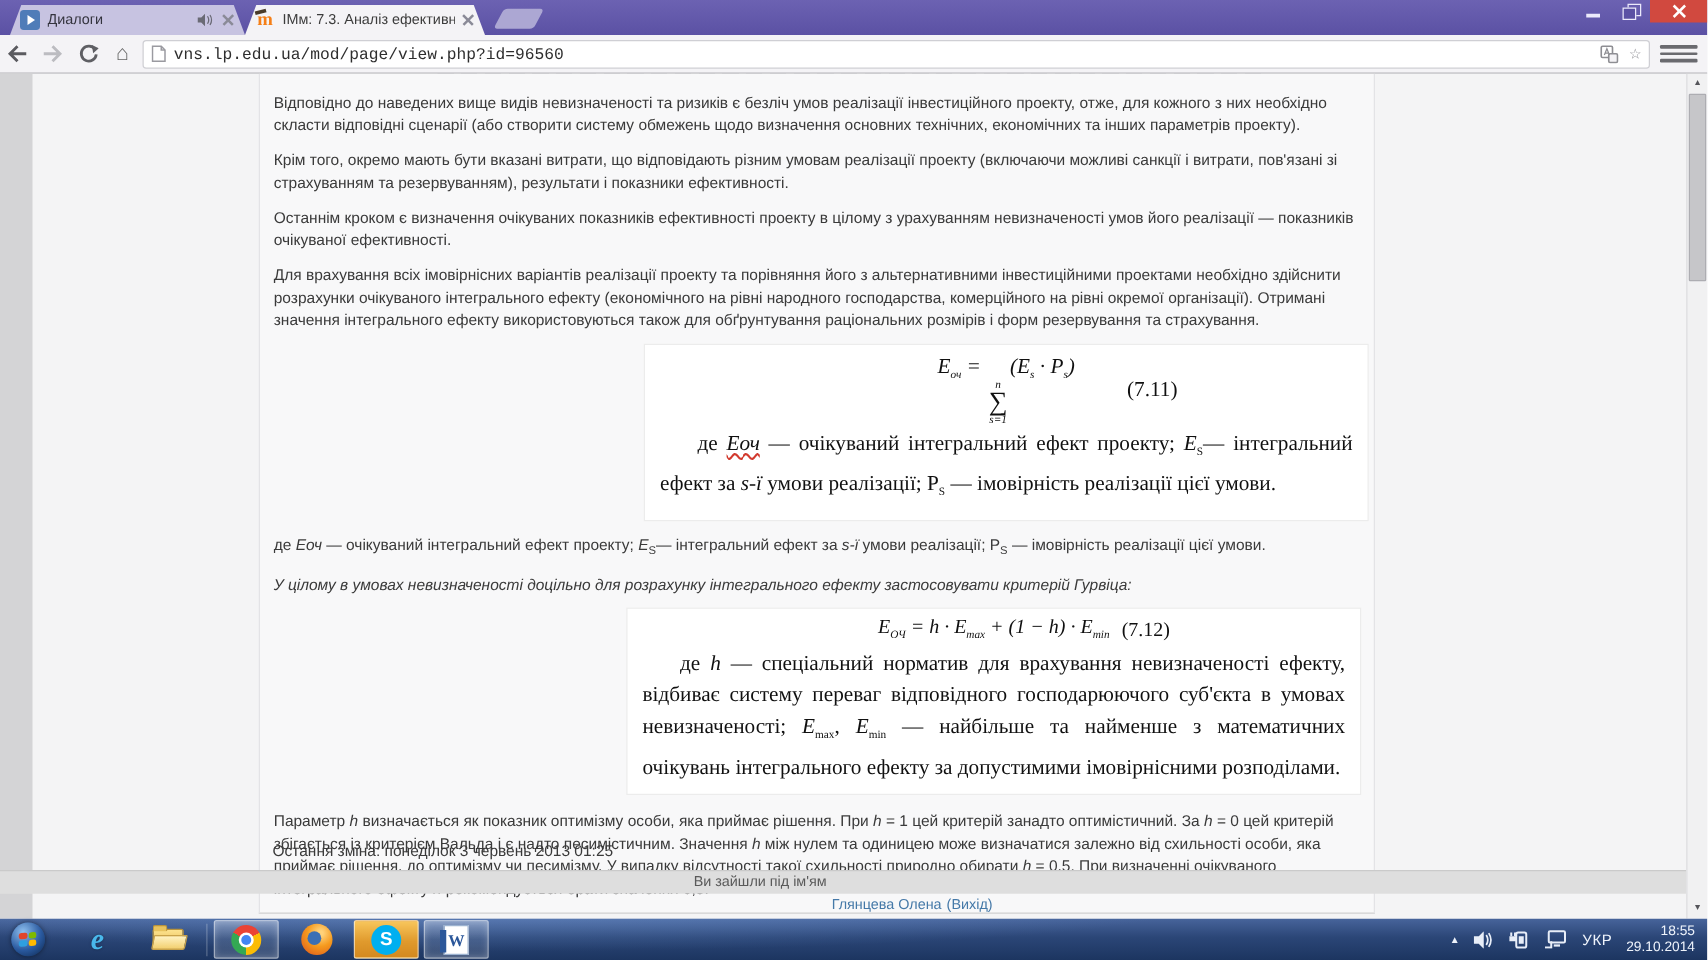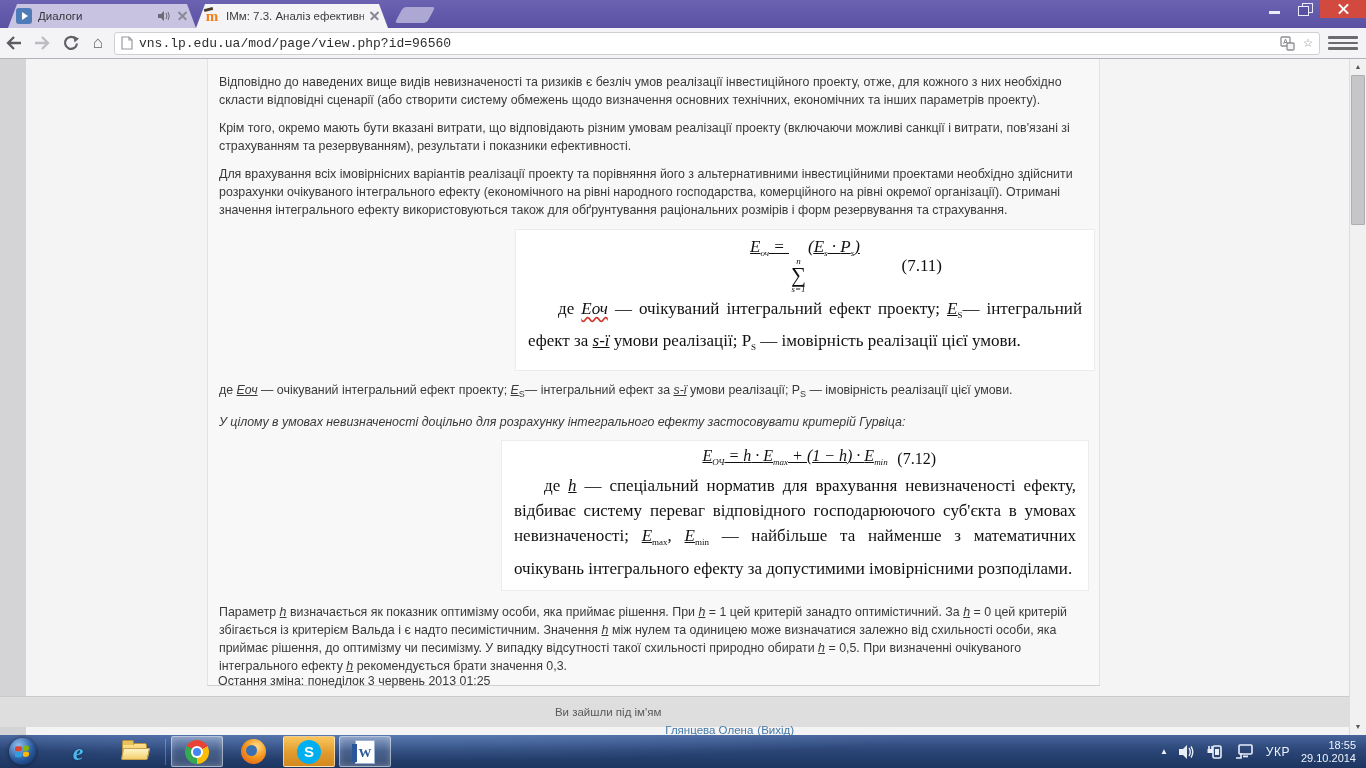--- a/index.html
+++ b/index.html
@@ -57,38 +57,38 @@
   .viewport { position:absolute; top:59px; left:0; right:0; bottom:33px; background:#f4f4f5; overflow:hidden; }
   .left-strip { position:absolute; left:0; top:0; bottom:0; width:26px; background:#d4d4d6; }
   .clipped-line { position:absolute; left:350px; top:0; width:660px; height:3px;
     background:repeating-linear-gradient(90deg,#75757b 0 13px,transparent 13px 19px); }
   .content { position:absolute; left:207px; top:0; width:893px; min-height:609px;
     background:#f8f8f9; border-left:1px solid #e3e3e6; border-right:1px solid #e3e3e6;
     border-bottom:1px solid #cfcfcf; padding:14px 11px 0 11px;
     font-size:12.4px; line-height:18px; color:#3a3a3a; }
   .content p { margin-bottom:10px; text-align:left; }
   .glossary-link { color:#3a3a3a; text-decoration:underline; }
-  .it { font-style:italic;text-decoration:underline; }
+  .it { font-style:italic; }
   sub { font-size:9px; }
 
   
   .fimg { background:#fff; border:1px solid #ececec; font-family:"Liberation Serif",serif; color:#101010; }
   .fimg1 { width:580px; margin:3px 0 10px 296px; padding:8px 12px 9px 12px; }
   .fimg2 { width:588px; margin:3px 0 12px 282px; padding:6px 12px 9px 12px; }
   .fline { position:relative; text-align:center; font-size:17px; }
   .fnum { position:absolute; right:140px; top:50%; transform:translateY(-50%); font-style:normal; }
   .sum { display:inline-flex; flex-direction:column; align-items:center; vertical-align:-12px;
     line-height:1; margin:0 2px; }
   .sum-top,.sum-bottom { font-size:9px; font-style:italic; }
   .sum-sigma { font-size:21px; line-height:19px; font-style:normal; }
   .fcap { font-size:17px; line-height:25px; text-align:justify; text-indent:30px; margin-top:2px; }
   .sq { text-decoration:underline; text-decoration-style:wavy; text-decoration-color:#d23b2f; text-underline-offset:2px; }
   .lastmod { font-size:12.4px; color:#3a3a3a; padding:6px 0 0 0; }
 
-  .footer-band { position:absolute; left:0; right:17px; top:637px; height:31px;
+  .footer-band { position:absolute; left:0; right:17px; top:637px; height:19px;
     background:#dedede; border-top:1px solid #cacaca; display:flex; align-items:center; justify-content:center;
     font-size:11.5px; color:#5a5a5a; gap:0; }
   .footer-band a { color:#4579a8; text-decoration:none; margin-left:4px;margin-top:36px; }
 
   
   .scrollbar { position:absolute; right:0; top:0; bottom:0; width:17px; background:#f1f1f2; border-left:1px solid #dddde0; }
   .scroll-arrow { width:16px; height:16px; text-align:center; font-size:7px; color:#55555a; line-height:16px; }
   .scroll-arrow.down { position:absolute; bottom:0; }
   .scroll-thumb { position:absolute; left:1px; top:16px; width:14px; height:150px;
     background:#c6c6c9; border:1px solid #adadb2; border-radius:1px; }
@@ -211,20 +211,21 @@
       </div>
   </div>
 
   <div class="viewport">
     <div class="left-strip"></div>
     <div class="clipped-line"></div>
 
     <div class="content">
       <p>Відповідно до наведених вище видів невизначеності та ризиків є безліч умов реалізації інвестиційного проекту, отже, для кожного з них необхідно скласти відповідні сценарії (або створити систему обмежень щодо визначення основних технічних, економічних та інших параметрів проекту).</p>
       <p>Крім того, окремо мають бути вказані витрати, що відповідають різним умовам реалізації проекту (включаючи можливі санкції і витрати, пов'язані зі страхуванням та резервуванням), результати і показники ефективності.</p>
+      <p>Останнім кроком є визначення очікуваних показників ефективності проекту в цілому з урахуванням невизначеності умов його реалізації — показників очікуваної ефективності.</p>
       <p>Для врахування всіх імовірнісних варіантів реалізації проекту та порівняння його з альтернативними інвестиційними проектами необхідно здійснити розрахунки очікуваного інтегрального ефекту (економічного на рівні народного господарства, комерційного на рівні окремої організації). Отримані значення інтегрального ефекту використовуються також для обґрунтування раціональних розмірів і форм резервування та страхування.</p>
 
       <div class="fimg fimg1">
         <div class="fline it">
           <span>E</span><sub>оч</sub><span> = </span><span class="sum">
               <span class="sum-top">n</span>
               <span class="sum-sigma">∑</span>
               <span class="sum-bottom">s=1</span>
             </span><span>(</span><span>E</span><sub>s</sub><span> · </span><span>P</span><sub>s</sub><span>)</span>
           <span class="fnum">(7.11)</span>

